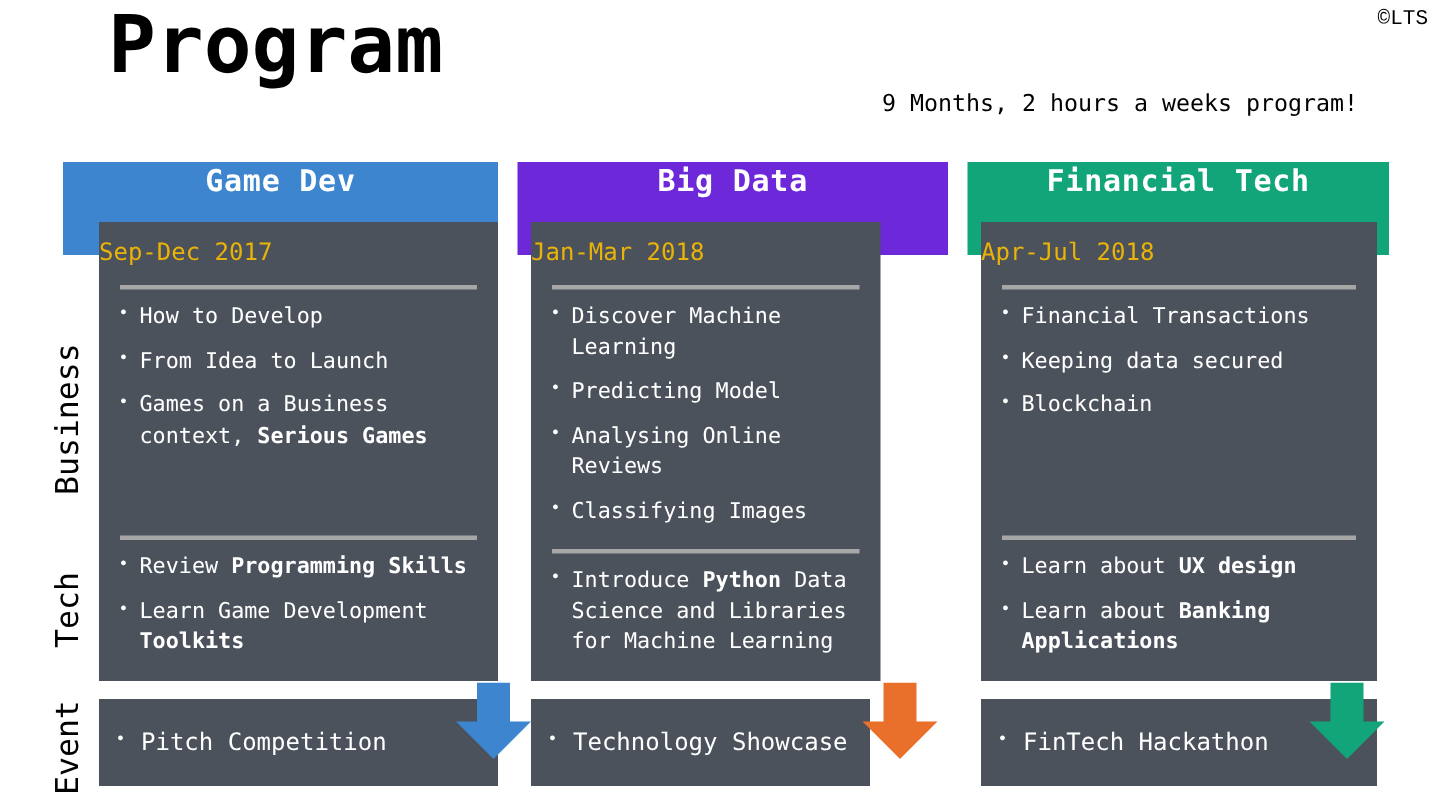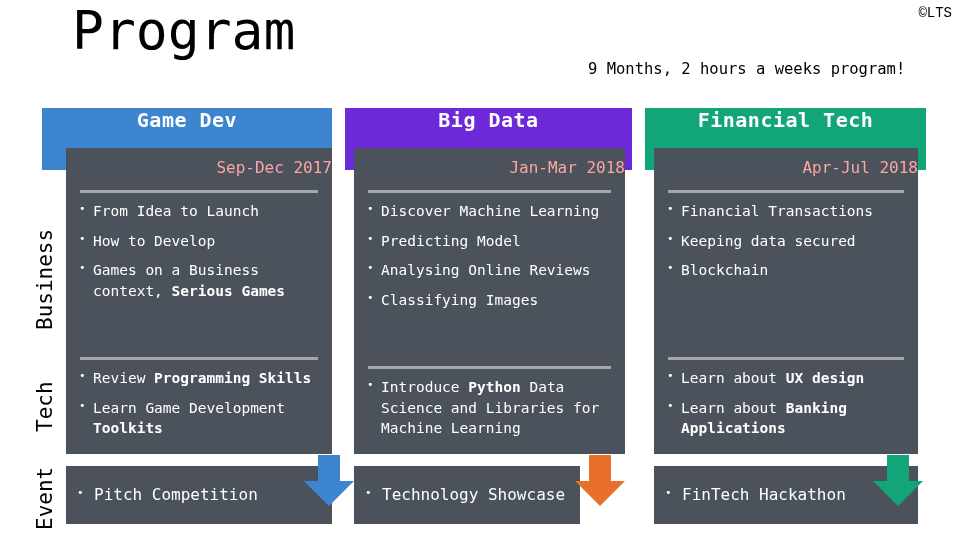--- a/index.html
+++ b/index.html
@@ -16,21 +16,21 @@
   }
 
   
   #page-title {
     position: absolute;
     left: 72px;
     top: 4px;
     font-size: 53px;
     line-height: 1.0;
     color: #000000;
-    font-weight: 400;
+    font-weight: 700;
     letter-spacing: 0px;
     white-space: nowrap;
   }
   #copyright {
     position: absolute;
     right: 8px;
     top: 5px;
     font-size: 14px;
     color: #000000;
     font-family: Liberation Mono, monospace;
@@ -86,27 +86,27 @@
   }
 
   .main-box {
     position: absolute;
     top: 148px;
     background: #4c525c;
     box-sizing: border-box;
     padding: 0;
   }
   #col-0 .main-box { left: 24px; width: 266px; height: 306px; }
-  #col-1 .main-box { left: 9px;  width: 271px; height: 306px; }
+  #col-1 .main-box { left: 9px;  width: 233px; height: 306px; }
   #col-2 .main-box { left: 9px;  width: 264px; height: 306px; }
 
   .period {
-    text-align: right;
+    text-align: left;
     font-size: 16px;
-    color: #fca5a5;
+    color: #eab308;
     padding-top: 10px;
     white-space: nowrap;
   }
 
   .divider {
     height: 3px;
     background: #a6a6a6;
     margin: 13px 14px 0 14px;
   }
   .divider.second { margin-top: 0; }
@@ -189,22 +189,22 @@
 
 <div class="column" id="col-0">
     <div class="head-bar" style="background: rgb(61, 133, 206);">
       <div class="head-bar-label">Game Dev</div>
     </div>
     <div class="main-box">
       <div class="inner-flex">
         <div class="period">Sep-Dec 2017</div>
         <div class="divider"></div>
         <div class="bullets section-business">
+          <div class="bullet"><span>How to Develop</span></div>
           <div class="bullet"><span>From Idea to Launch</span></div>
-          <div class="bullet"><span>How to Develop</span></div>
           <div class="bullet"><span>Games on a Business context, </span><b>Serious Games</b></div>
         </div>
         <div class="spacer-grow"></div>
         <div class="divider second"></div>
         <div class="bullets section-tech">
           <div class="bullet"><span>Review </span><b>Programming Skills</b></div>
           <div class="bullet"><span>Learn Game Development </span><b>Toolkits</b></div>
         </div>
         <div style="height: 6px;"></div>
       </div>

